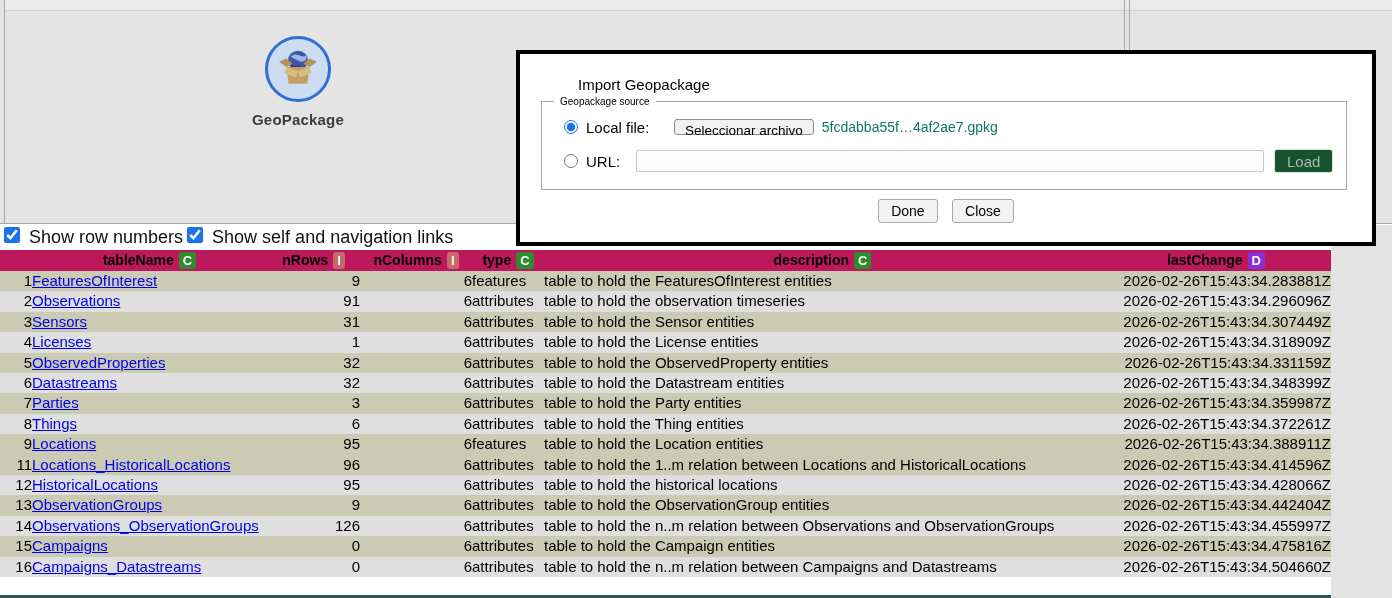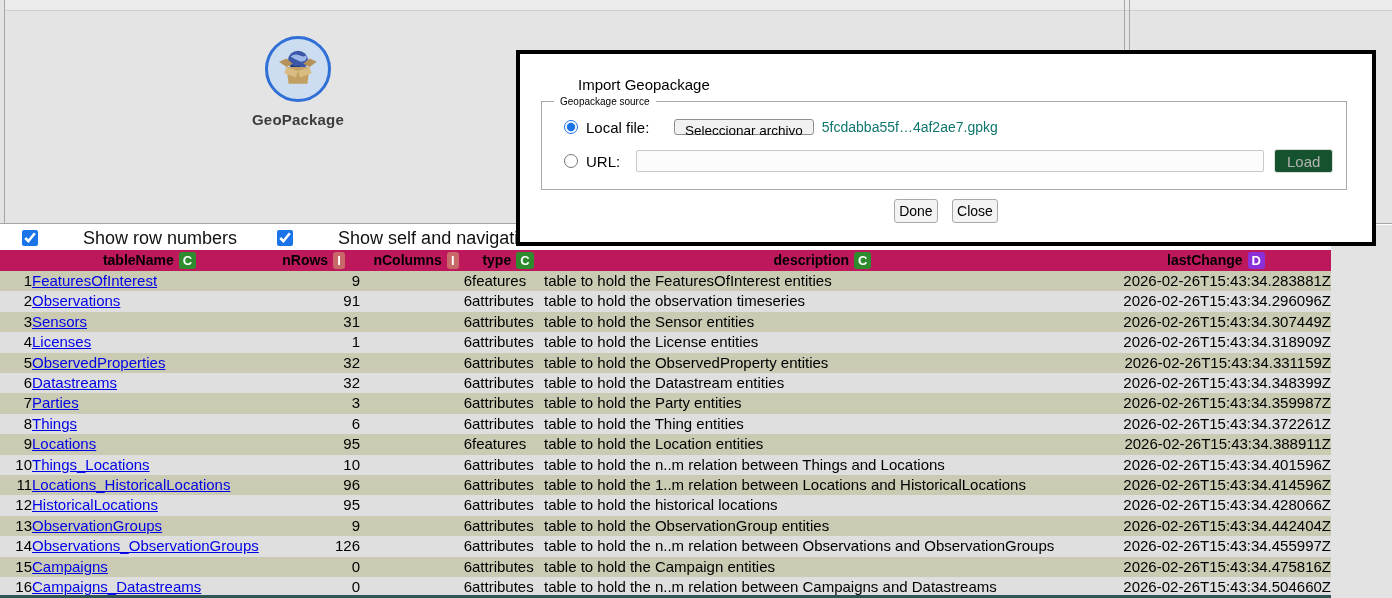--- a/index.html
+++ b/index.html
@@ -15,22 +15,22 @@
   .line-left{position:absolute;left:4px;top:0;width:1px;height:223px;background:#a6a6a6;}
   .line-v1{position:absolute;left:1124px;top:0;width:1px;height:223px;background:#a6a6a6;}
   .line-v2{position:absolute;left:1129px;top:0;width:1px;height:223px;background:#a6a6a6;}
   
   .gp-tile{position:absolute;left:244px;top:36px;width:108px;text-align:center;cursor:pointer;}
   .gp-icon{width:60px;height:60px;border-radius:50%;background:#ccddf1;
     border:3px solid #2f6fd6;margin:0 auto;display:flex;align-items:center;justify-content:center;}
   .gp-label{margin-top:9px;font-size:15px;font-weight:bold;color:#3c3c3c;letter-spacing:.2px;}
   
   .right-gray{position:absolute;left:1331px;top:225px;width:61px;height:373px;background:#e3e3e3;}
-  .options-row{position:absolute;left:18px;top:227px;height:22px;display:flex;align-items:center;
-    font-size:18px;color:#111;white-space:nowrap;gap:36px;}
+  .options-row{position:absolute;left:0;top:227px;height:22px;display:flex;
+    font-size:18px;color:#111;white-space:nowrap;}
   .options-row input[type=checkbox]{width:16px;height:16px;accent-color:#1a73e8;margin:0 9px 0 4px;}
   .opt2{margin-left:40px;}
   
   table.gpkg{position:absolute;left:0;top:250px;width:1331px;border-collapse:collapse;
     table-layout:fixed;font-size:15px;color:#000;}
   table.gpkg th{background:#be185d;height:21px;font-size:14px;font-weight:bold;
     text-align:center;padding:0;white-space:nowrap;overflow:hidden;}
   table.gpkg td{height:20.4px;line-height:20.4px;padding:0;white-space:nowrap;overflow:hidden;}
   tr.odd td{background:#cbcbb4;}
   tr.even td{background:#dfdfdf;}
@@ -56,21 +56,21 @@
   .lbl-url{width:50px;}
   .file-btn{font-family:inherit;font-size:13.5px;color:#000;background:#f1f1f1;
     border:1px solid #8f8f8f;border-radius:3px;padding:3px 10px;height:16px;cursor:pointer;}
   .file-name{margin-left:8px;font-size:14px;color:#0f766e;}
   .url-input{width:628px;height:22px;border:1px solid #c8c8c8;border-radius:2px;
     background:#fcfcfc;box-sizing:border-box;font-size:14px;padding:0 6px;}
   .load-btn{font-family:inherit;margin-left:10px;font-size:15px;color:#b3b3b3;background:#14532d;
     border:1px solid #dedede;border-radius:3px;padding:3px 12px;height:24px;}
   .dlg-buttons{position:absolute;left:0;right:0;top:145px;text-align:center;}
   .dlg-btn{font-family:inherit;font-size:14px;color:#000;background:#f3f3f3;
-    border:1px solid #a8a8a8;border-radius:3px;padding:3px 4px;margin:0 5px;cursor:pointer;}
+    border:1px solid #a8a8a8;border-radius:3px;padding:3px 12px;margin:0 5px;cursor:pointer;}
 </style>
 </head>
 <body>
 
 <div class="top-panel">
   <div class="top-strip"></div>
   <div class="line-top"></div>
   <div class="line-left"></div>
   <div class="line-v1"></div>
   <div class="line-v2"></div>
@@ -197,29 +197,20 @@
         <td class="lc">2026-02-26T15:43:34.372261Z</td>
       </tr>
       <tr class="odd">
         <td class="rn">9</td>
         <td class="tn"><a href="#">Locations</a></td>
         <td class="nr">95</td>
         <td class="nc">6</td>
         <td class="ty">features</td>
         <td class="de">table to hold the Location entities</td>
         <td class="lc">2026-02-26T15:43:34.388911Z</td>
-      </tr>
-      <tr class="even">
-        <td class="rn">10</td>
-        <td class="tn"><a href="#">Things_Locations</a></td>
-        <td class="nr">10</td>
-        <td class="nc">6</td>
-        <td class="ty">attributes</td>
-        <td class="de">table to hold the n..m relation between Things and Locations</td>
-        <td class="lc">2026-02-26T15:43:34.401596Z</td>
       </tr>
       <tr class="odd">
         <td class="rn">11</td>
         <td class="tn"><a href="#">Locations_HistoricalLocations</a></td>
         <td class="nr">96</td>
         <td class="nc">6</td>
         <td class="ty">attributes</td>
         <td class="de">table to hold the 1..m relation between Locations and HistoricalLocations</td>
         <td class="lc">2026-02-26T15:43:34.414596Z</td>
       </tr>

